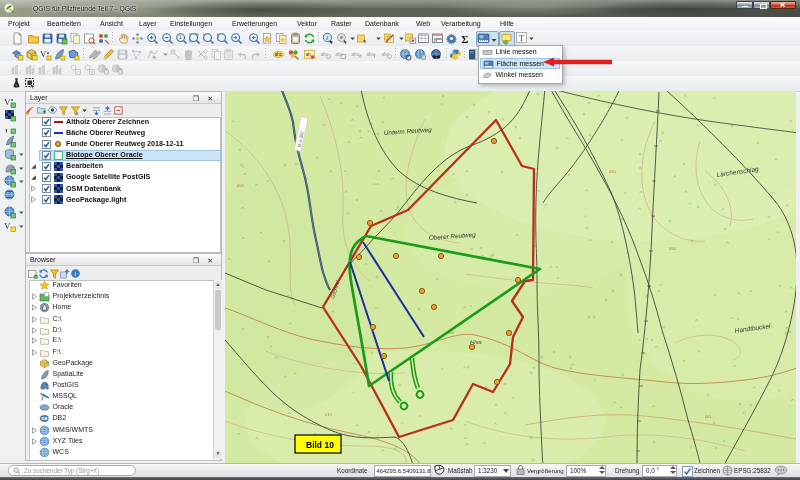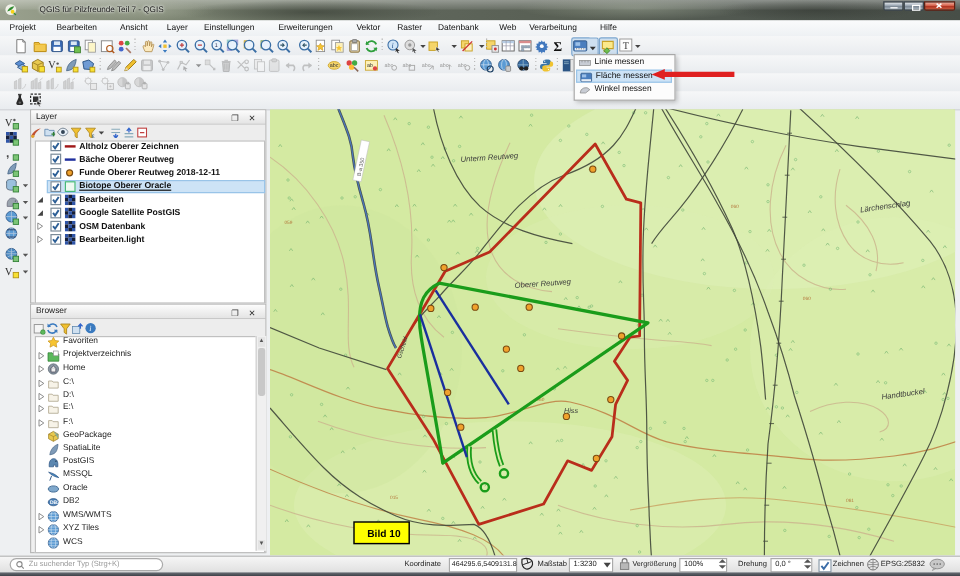--- a/index.html
+++ b/index.html
@@ -1187,21 +1187,21 @@
         <rect x="0" y="3" width="3" height="3" fill="#161f38"></rect>
         <rect x="0" y="6" width="3" height="3" fill="#2f55a8"></rect>
         <rect x="3" y="0" width="3" height="3" fill="#161f38"></rect>
         <rect x="3" y="3" width="3" height="3" fill="#2f55a8"></rect>
         <rect x="3" y="6" width="3" height="3" fill="#161f38"></rect>
         <rect x="6" y="0" width="3" height="3" fill="#2f55a8"></rect>
         <rect x="6" y="3" width="3" height="3" fill="#161f38"></rect>
         <rect x="6" y="6" width="3" height="3" fill="#2f55a8"></rect>
       </svg>
     </div>
-<div style="position:absolute;left:66px;top:194.89999999999998px;font-size:7.2px;font-weight:bold;color:#111;white-space:nowrap">Bearbeiten.light</div>
+<div style="position:absolute;left:66px;top:194.89999999999998px;font-size:7.2px;font-weight:bold;color:#111;white-space:nowrap">GeoPackage.light</div>
  <div id="browserpanel" style="top:253px;height:208px">
   <div class="ptitle">Browser</div>
   <div class="pbtn" style="right:22px">❐</div>
       <div class="pbtn" style="right:8px">✕</div>
   <div style="position:absolute;left:1px;top:12px;width:194px;height:14px;background:#ededed"></div>
   <div style="position:absolute;left:3px;top:26px;width:190px;height:179px;background:#fff;border:1px solid #c0c0c0"></div>
  </div>
  <div class="ti" style="left:27.0px;top:267.5px;width:11px;height:11px">
       <svg width="11" height="11" viewBox="0 0 11 11" style="">
         <rect x="1.5" y="2.5" width="7.5" height="7" fill="#f5f5f5" stroke="#888" stroke-width=".7"></rect>

